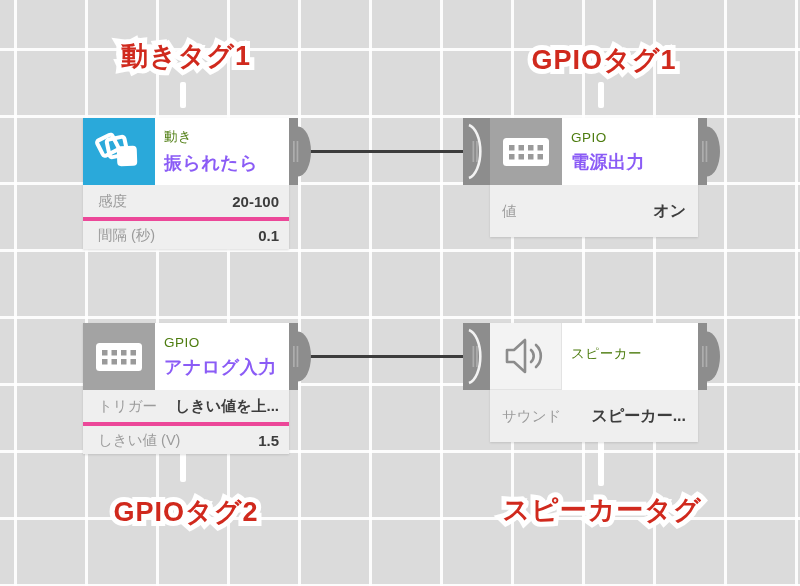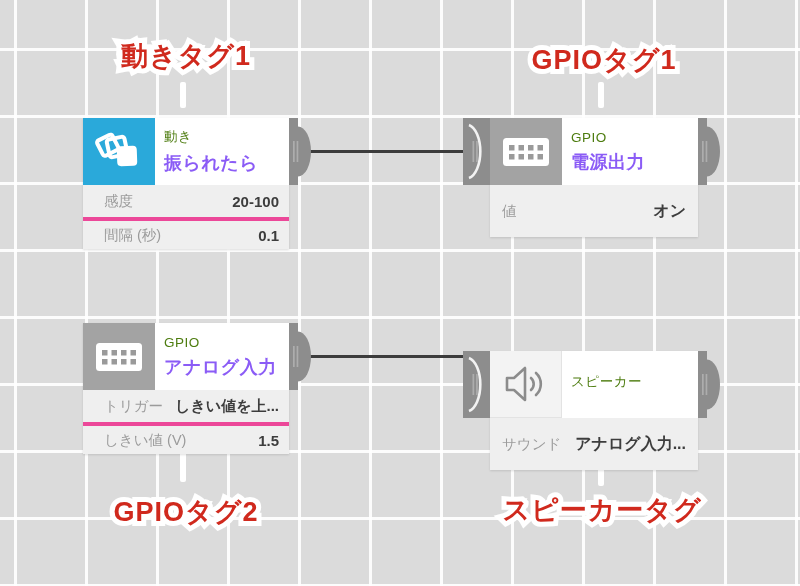--- a/index.html
+++ b/index.html
@@ -21,21 +21,21 @@
   .node-main { display:flex; height:67px; background:#ffffff; position:relative; }
   .icon-tile { width:72px; height:67px; flex:0 0 72px; display:flex; align-items:center; justify-content:center; }
   .icon-blue { background:#2aa9da; }
   .icon-gray { background:#a3a3a3; }
   .icon-light { background:#f3f3f3; border-right:1px solid #e3e3e3; border-bottom:1px solid #e3e3e3; }
   .head { flex:1; display:flex; flex-direction:column; justify-content:center; padding-left:9px; }
   .cat  { font-size:13.5px; color:#4d7c0f; margin-bottom:5px; letter-spacing:.5px; }
   .nm   { font-size:18px; font-weight:bold; color:#8b5cf6; letter-spacing:.5px; }
 
   .node-body { background:#efefef; }
-  .prop-row { display:flex; justify-content:space-between; align-items:center; padding:0 10px 0 21px; }
+  .prop-row { display:flex; justify-content:space-between; align-items:center; padding:0 10px 0 15px; }
   .rows2 .prop-row { height:32px; }
   .rows1 .prop-row { height:52px; padding:0 12px; }
   .prop-row + .prop-row { border-top:4px solid #ec4899; }
   .pl { font-size:14.5px; color:#9b9b9b; white-space:nowrap; }
   .pv { font-size:15px; font-weight:bold; color:#3d3d3d; white-space:nowrap; }
 
   
   .conn { position:absolute; top:0; }
   .conn-out { right:-22px; }
   .conn-in  { left:-27px; }
@@ -181,21 +181,21 @@
         <span class="pl">トリガー</span>
         <span class="pv">しきい値を上...</span>
       </div>
       <div class="prop-row">
         <span class="pl">しきい値 (V)</span>
         <span class="pv">1.5</span>
       </div>
     </div>
   </div>
 
-  <div class="node" style="left:490px; top:323px; width:208px;margin-top:28px;">
+  <div class="node" style="left:490px; top:323px; width:208px;">
     <div class="node-main">
       <svg class="conn conn-in" width="27" height="67" viewBox="0 0 27 67">
         <rect x="0" y="0" width="27" height="67" fill="#8d8d8d"></rect>
         <path d="M6 7 A 14 27 0 0 1 6 60" fill="none" stroke="#f2f2f2" stroke-width="2.6"></path>
         <rect x="9.5" y="23" width="1.7" height="21" fill="#adadad"></rect>
         <rect x="13.1" y="23" width="1.7" height="21" fill="#adadad"></rect>
       </svg>
       <div class="icon-tile icon-light">
         <svg width="46" height="40" viewBox="0 0 46 40">
           <g fill="none" stroke="#8c8c8c" stroke-width="2.6" stroke-linejoin="round" stroke-linecap="round">
@@ -211,21 +211,21 @@
       <svg class="conn conn-out" width="22" height="67" viewBox="0 0 22 67">
         <rect x="0" y="0" width="9" height="67" fill="#8d8d8d"></rect>
         <path d="M9 8.5 A 13 25 0 0 1 9 58.5 Z" fill="#8d8d8d"></path>
         <rect x="4" y="23" width="1.7" height="21" fill="#adadad"></rect>
         <rect x="7.6" y="23" width="1.7" height="21" fill="#adadad"></rect>
       </svg>
     </div>
     <div class="node-body rows1">
       <div class="prop-row">
         <span class="pl">サウンド</span>
-        <span class="pv" style="font-size:16px;">アナログ入力...</span>
+        <span class="pv" style="font-size:16px;">スピーカー...</span>
       </div>
     </div>
   </div>
 
   <div class="tag" style="left:186px; top:38px;">
     <span class="stroke">動きタグ1</span><span class="fill">動きタグ1</span>
   </div>
   <div class="tag" style="left:604px; top:42px;">
     <span class="stroke">GPIOタグ1</span><span class="fill">GPIOタグ1</span>
   </div>

